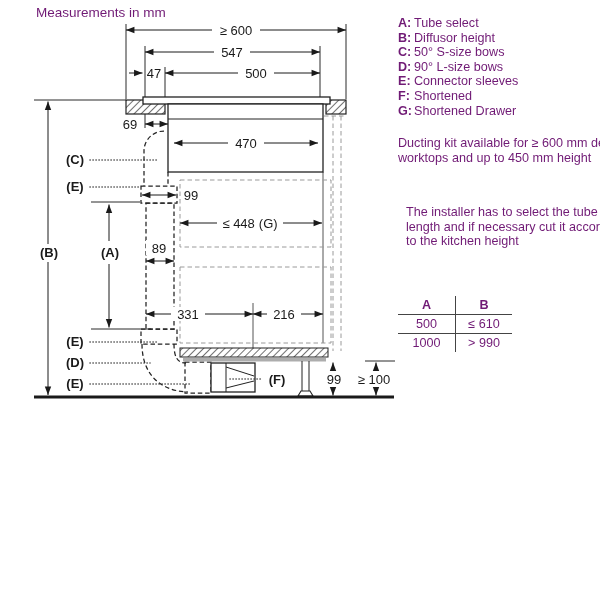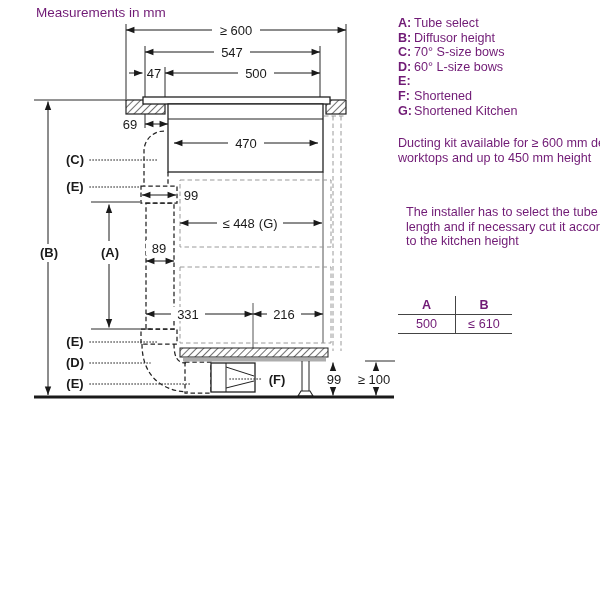--- a/index.html
+++ b/index.html
@@ -218,49 +218,54 @@
       <div class="leg-row">
           <span class="leg-key">A:</span>
           <span>Tube select</span>
         </div>
       <div class="leg-row">
           <span class="leg-key">B:</span>
           <span>Diffusor height</span>
         </div>
       <div class="leg-row">
           <span class="leg-key">C:</span>
-          <span>70° S-size bows</span>
+          <span>50° S-size bows</span>
         </div>
       <div class="leg-row">
           <span class="leg-key">D:</span>
-          <span>60° L-size bows</span>
+          <span>90° L-size bows</span>
         </div>
       <div class="leg-row">
           <span class="leg-key">E:</span>
+          <span>Connector sleeves</span>
         </div>
       <div class="leg-row">
           <span class="leg-key">F:</span>
           <span>Shortened</span>
         </div>
       <div class="leg-row">
           <span class="leg-key">G:</span>
-          <span>Shortened Kitchen</span>
+          <span>Shortened Drawer</span>
         </div>
     </div>
 
     <div id="note-ducting">Ducting kit available for ≥ 600 mm depth worktops and up to 450 mm height</div>
     <div id="note-installer">The installer has to select the tube length and if necessary cut it according to the kitchen height</div>
 
     <table id="ab-table">
       <tbody>
           <tr class="hline">
         <th class="cA">A</th>
         <th class="cB">B</th>
       </tr>
       <tr class="hline">
         <td class="cA">500</td>
         <td class="cB">≤ 610</td>
       </tr>
+      <tr>
+        <td class="cA">1000</td>
+        <td class="cB">&gt; 990</td>
+      </tr>
     </tbody>
       </table>
   </div>
 
 </div>
 
 </body></html>

